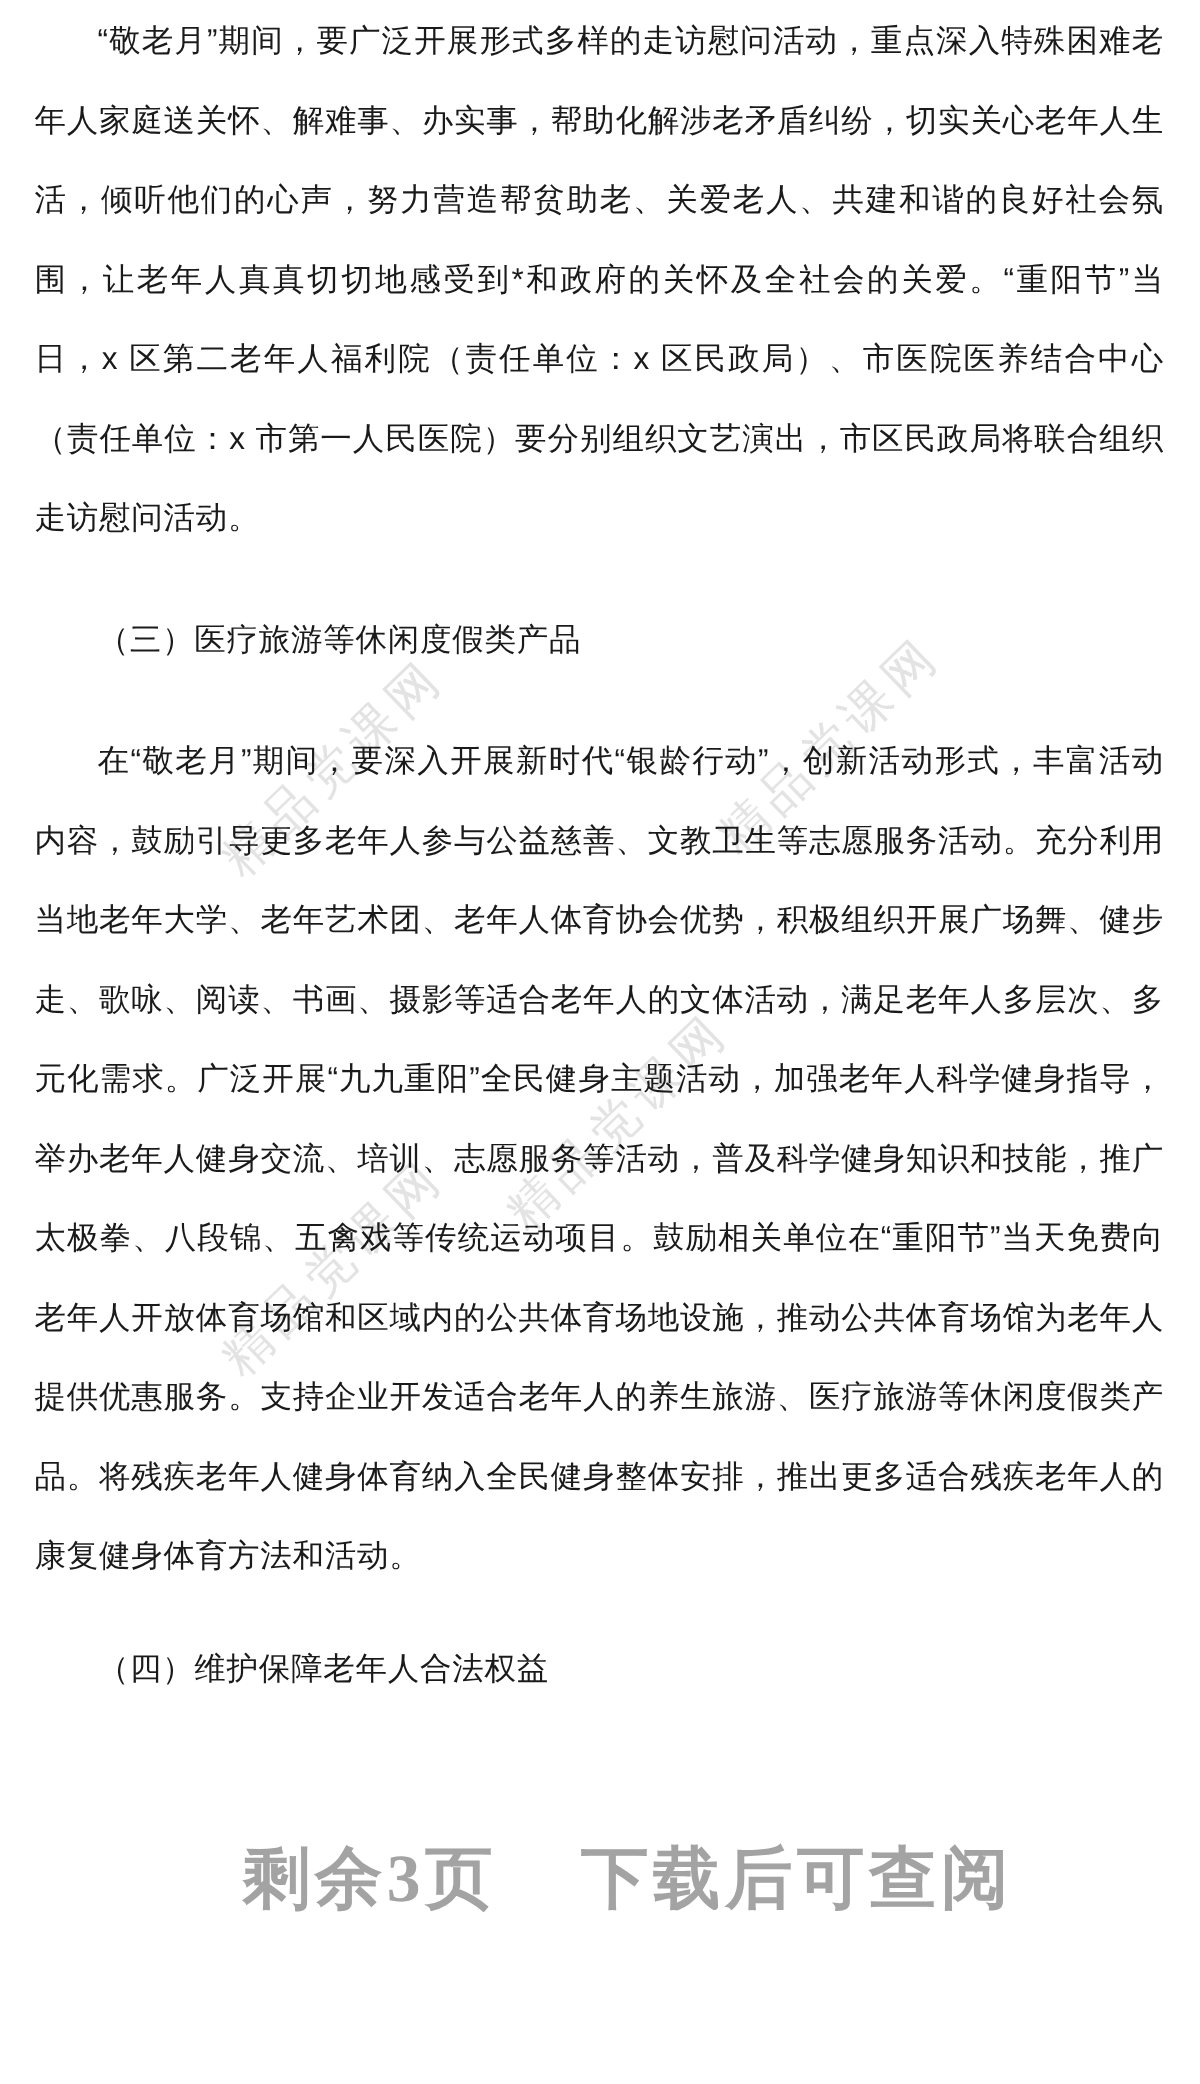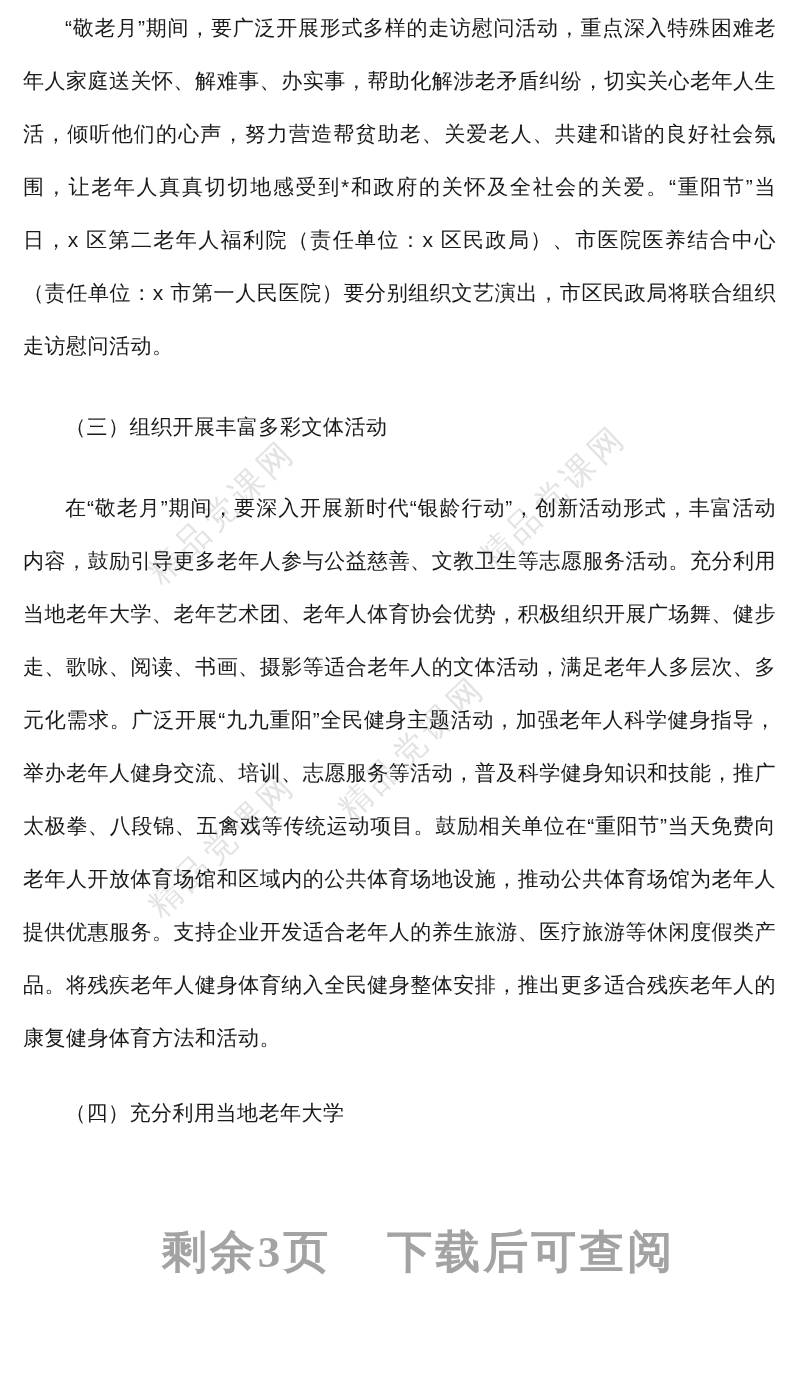--- a/index.html
+++ b/index.html
@@ -81,24 +81,24 @@
   <div class="watermark-layer">
       <span class="watermark" style="left: 222px; top: 512px; color: rgb(227, 227, 227);">精品党课网</span>
       <span class="watermark" style="left: 553px; top: 497px; color: rgb(227, 227, 227);">精品党课网</span>
       <span class="watermark" style="left: 222px; top: 845px; color: rgb(227, 227, 227);">精品党课网</span>
       <span class="watermark" style="left: 412px; top: 748px; color: rgb(227, 227, 227);">精品党课网</span>
     </div>
 
   <div class="content" style="color: rgb(26, 26, 26);">
     <p class="body-para">“敬老月”期间，要广泛开展形式多样的走访慰问活动，重点深入特殊困难老年人家庭送关怀、解难事、办实事，帮助化解涉老矛盾纠纷，切实关心老年人生活，倾听他们的心声，努力营造帮贫助老、关爱老人、共建和谐的良好社会氛围，让老年人真真切切地感受到*和政府的关怀及全社会的关爱。“重阳节”当日，x 区第二老年人福利院（责任单位：x 区民政局）、市医院医养结合中心（责任单位：x 市第一人民医院）要分别组织文艺演出，市区民政局将联合组织走访慰问活动。</p>
 
-    <p class="heading heading-3">（三）组织开展丰富多彩文体活动</p>
+    <p class="heading heading-3">（三）医疗旅游等休闲度假类产品</p>
 
     <p class="body-para">在“敬老月”期间，要深入开展新时代“银龄行动”，创新活动形式，丰富活动内容，鼓励引导更多老年人参与公益慈善、文教卫生等志愿服务活动。充分利用当地老年大学、老年艺术团、老年人体育协会优势，积极组织开展广场舞、健步走、歌咏、阅读、书画、摄影等适合老年人的文体活动，满足老年人多层次、多元化需求。广泛开展“九九重阳”全民健身主题活动，加强老年人科学健身指导，举办老年人健身交流、培训、志愿服务等活动，普及科学健身知识和技能，推广太极拳、八段锦、五禽戏等传统运动项目。鼓励相关单位在“重阳节”当天免费向老年人开放体育场馆和区域内的公共体育场地设施，推动公共体育场馆为老年人提供优惠服务。支持企业开发适合老年人的养生旅游、医疗旅游等休闲度假类产品。将残疾老年人健身体育纳入全民健身整体安排，推出更多适合残疾老年人的康复健身体育方法和活动。</p>
 
-    <p class="heading heading-4">（四）充分利用当地老年大学</p>
+    <p class="heading heading-4">（四）维护保障老年人合法权益</p>
   </div>
 
   <div class="footer" style="color: rgb(163, 163, 163);">
     <span>剩余3页</span><span class="phrase-gap"></span><span>下载后可查阅</span>
   </div>
 
 </div>
 
 </body></html>

